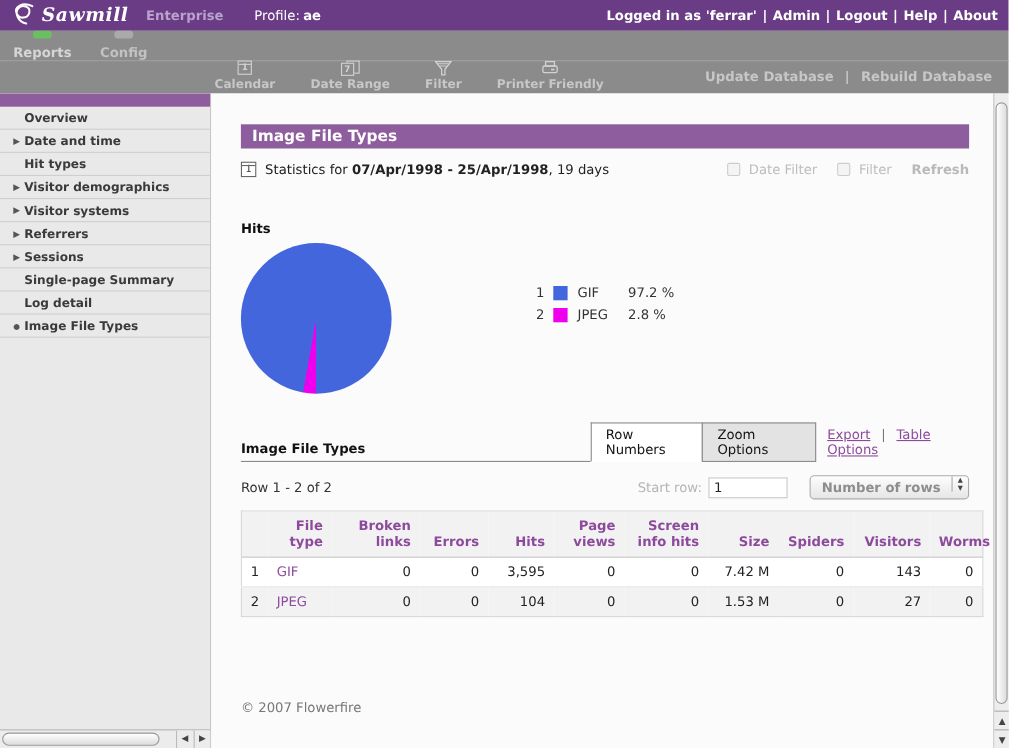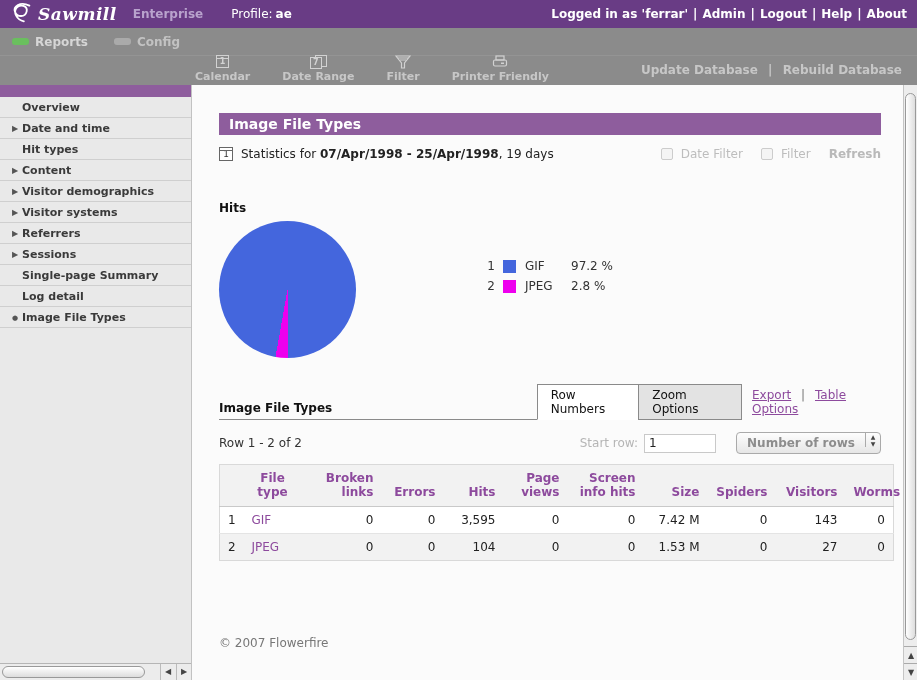--- a/index.html
+++ b/index.html
@@ -14,21 +14,21 @@
   .profile { margin-left:28px; font-size:12px; }
   .profile b { margin-left:3px; }
   .topbar-right { margin-left:auto; font-size:12px; font-weight:bold; display:flex; align-items:flex-end; }
   .topbar-right .plain { font-weight:bold; }
   .topbar-right a { color:#fff; text-decoration:none; cursor:pointer; }
   .tsep { margin:0 5px; font-weight:bold; }
   .tsep::before { content:"|"; }
 
   
   .navrow { height:27px; background:#8b8b8b; display:flex; align-items:center; padding-left:12px; gap:26px; }
-  .navtab { display:flex; align-items:center; gap:6px; font-weight:bold; font-size:12px; cursor:pointer; }
+  .navtab { display:flex; align-items:center; gap:6px; font-weight:bold; font-size:12px; cursor:pointer;flex-direction:column; }
   .pill { width:17px; height:7px; border-radius:3px; }
   .pill.green { background:#6abf5e; }
   .pill.gray { background:#aaa; }
   .navtab .lbl { color:#d6d6d6; }
   .navtab.dim .lbl { color:#c2c2c2; }
 
   .toolbar { height:30px; background:#8b8b8b; border-top:1px solid #949494; display:flex; align-items:flex-end; padding:0 15px 2px 195px; }
   .tool { display:flex; flex-direction:column; align-items:center; margin-right:32px; color:#c7c7c7; font-weight:bold; font-size:11px; cursor:pointer; }
   .tool .ic { height:15px; display:flex; align-items:center; justify-content:center; margin-bottom:1px; }
   .cal-ic { width:13px; height:13px; border:1px solid #d2d2d2; font-size:8px; color:#d2d2d2; text-align:center; line-height:11px; position:relative; }
@@ -101,21 +101,21 @@
   .startrow-input { width:72px; height:19px; border:1px solid #c9c9c9; font-size:12px; padding-left:4px; font-family:inherit; color:#222; background:#fff; }
   .numrows { margin-left:20px; display:flex; align-items:flex-start; border:1px solid #aaa; border-radius:4px; background:linear-gradient(#fdfdfd,#e6e6e6); color:#8d8d8d; font-size:12px; cursor:pointer; overflow:hidden;font-weight:bold; }
   .numrows .txt { padding:3px 10px; }
   .spinner { border-left:1px solid #aaa; width:15px; display:flex; flex-direction:column; align-items:center; justify-content:center; font-size:6px; color:#444; line-height:7px; }
   .spinner i::before { content:"\25B2"; font-style:normal; }
   .spinner b::before { content:"\25BC"; }
 
   
   table.data { margin-top:10px; width:674px; border-collapse:collapse; table-layout:fixed; background:#fff; border:1px solid #d9d9d9; font-size:12px; }
   table.data th { color:#8d4a9d; font-weight:bold; text-align:right; vertical-align:bottom; padding:6px 8px 7px; background:#f2f2f2; border-bottom:1px solid #c9c9c9; }
-  table.data th.lft { text-align:center; }
+  table.data th.lft { text-align:right; }
   table.data td { padding:6px 8px; text-align:right; color:#222; border-top:1px solid #e4e4e4; }
   table.data td.lft { text-align:left; }
   table.data tr.alt td { background:#f2f2f2; }
   table.data td a { color:#8d4a9d; text-decoration:none; cursor:pointer; }
   table.data tr.total td { border-top:1px solid #c9c9c9; }
   table.data tr.total td.lbl { font-weight:bold; }
   table.data tr.r td { border-top:none; }
 
   .footer { margin-top:75px; color:#777; font-size:12px; }
 </style>
@@ -209,24 +209,20 @@
         <span class="marker"></span>
         <span>Overview</span>
       </div>
     <div class="side-item">
         <span class="marker arrow"></span>
         <span>Date and time</span>
       </div>
     <div class="side-item">
         <span class="marker"></span>
         <span>Hit types</span>
-      </div>
-    <div class="side-item">
-        <span class="marker arrow"></span>
-        <span>Content</span>
       </div>
     <div class="side-item">
         <span class="marker arrow"></span>
         <span>Visitor demographics</span>
       </div>
     <div class="side-item">
         <span class="marker arrow"></span>
         <span>Visitor systems</span>
       </div>
     <div class="side-item">

